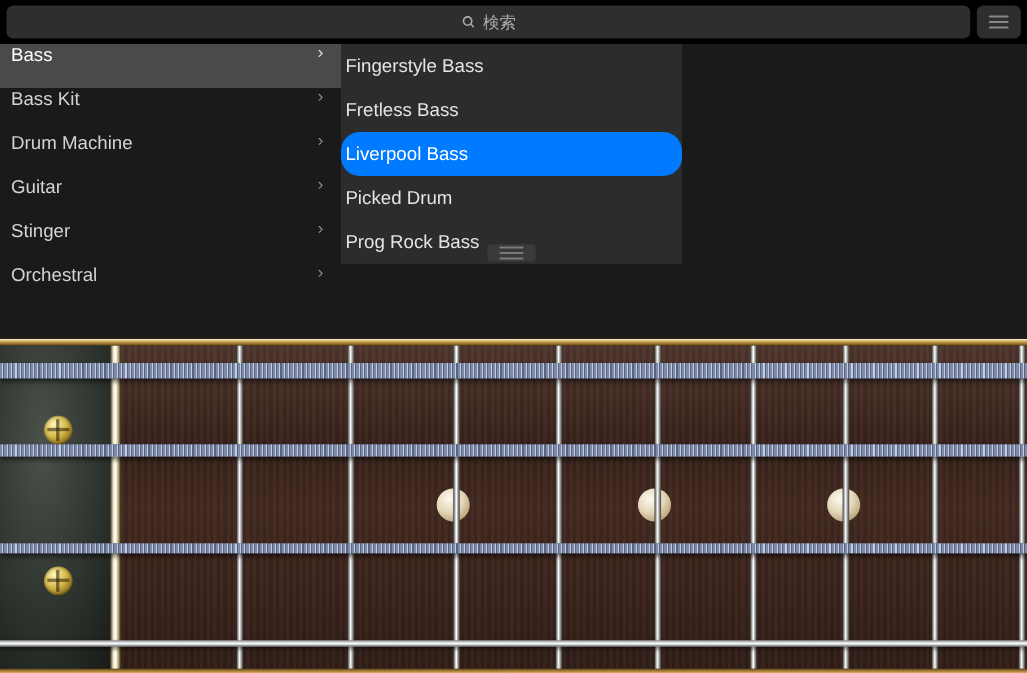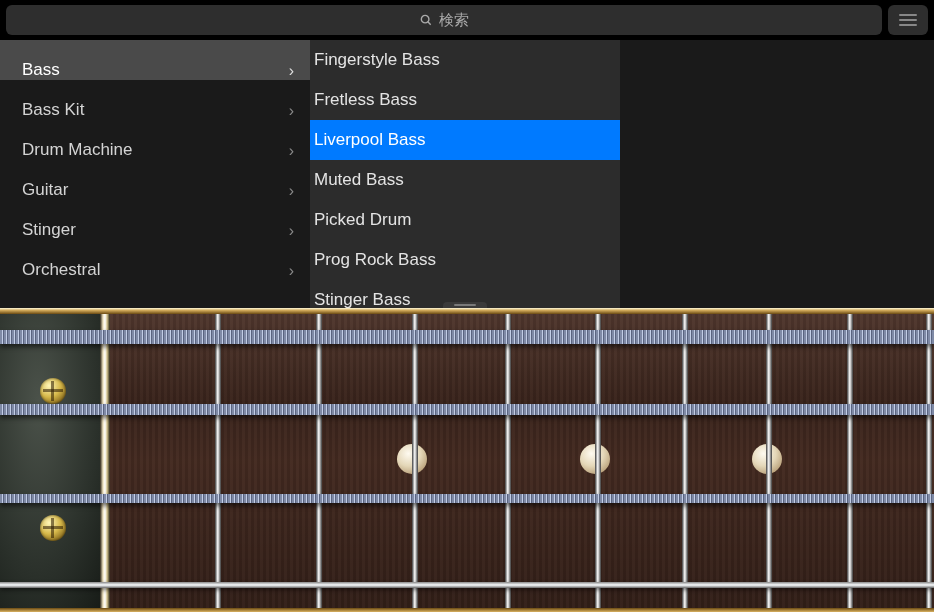--- a/index.html
+++ b/index.html
@@ -8,28 +8,28 @@
   
   .topbar { display:flex; align-items:center; height:38px; background:#000; padding:20px 6px; gap:6px; }
   .search-pill { flex:1; height:30px; background:#2e2e2e; border-radius:6px; display:flex; align-items:center; justify-content:center; color:#aaa; font-size:15px; gap:6px; }
   .search-pill svg { width:14px; height:14px; }
   .drag-btn { width:40px; height:30px; background:#2e2e2e; border-radius:6px; display:flex; flex-direction:column; align-items:center; justify-content:center; gap:3px; }
   .drag-btn span { width:18px; height:2px; background:#888; border-radius:1px; }
 
   
   .browser { position:relative; height:268px; background:#1a1a1a; }
   .cat-list { position:absolute; left:0; top:0; width:310px; }
-  .cat-item { height:40px; display:flex; align-items:flex-end; justify-content:space-between; padding:0 16px 0 22px; color:#d4d4d4; font-size:17px; cursor:pointer; }
+  .cat-item { height:40px; display:flex; align-items:flex-start; justify-content:space-between; padding:0 16px 0 10px; color:#d4d4d4; font-size:17px; cursor:pointer; }
   .cat-item.selected { background:#4a4a4a; color:#fff; }
   .chevron { color:#888; font-size:16px; }
   .cat-item.selected .chevron { color:#ddd; }
 
   .sub-list { position:absolute; left:310px; top:0; width:310px; background:#2c2c2c; }
   .sub-item { height:40px; display:flex; align-items:center; padding:0 4px; color:#e4e4e4; font-size:17px; cursor:pointer; }
-  .sub-item.selected { background:#007aff; color:#fff; }
+  .sub-item.selected { background:#007aff; color:#fff;border-radius:17px; }
   .sub-handle { position:absolute; left:50%; bottom:2px; transform:translateX(-50%); width:44px; height:16px; background:#3a3a3a; border-radius:4px; display:flex; flex-direction:column; align-items:center; justify-content:center; gap:3px; }
   .sub-handle span { width:22px; height:2px; background:#7a7a7a; border-radius:1px; }
 
   
   .fretboard { position:relative; height:306px; overflow:hidden; }
   .edge { position:absolute; left:0; right:0; z-index:5; }
   .edge.top { top:0; height:6px; background:linear-gradient(#fff8d8,#cfa85a 40%,#6b4a12); }
   .edge.bot { bottom:0; height:6px; background:linear-gradient(#6b4a12,#cfa85a 60%,#fff8d8); }
   .wood { position:absolute; left:110px; right:0; top:6px; bottom:6px;
     background:
@@ -106,30 +106,24 @@
     <div class="sub-item">
         <span>Fingerstyle Bass</span>
       </div>
     <div class="sub-item">
         <span>Fretless Bass</span>
       </div>
     <div class="sub-item selected">
         <span>Liverpool Bass</span>
       </div>
     <div class="sub-item">
-        <span>Muted Bass</span>
-      </div>
-    <div class="sub-item">
         <span>Picked Drum</span>
       </div>
     <div class="sub-item">
         <span>Prog Rock Bass</span>
-      </div>
-    <div class="sub-item">
-        <span>Stinger Bass</span>
       </div>
     <div class="sub-handle">
         <span></span>
         <span></span>
         <span></span>
       </div>
   </div>
 </div>
 
 <div class="fretboard">

